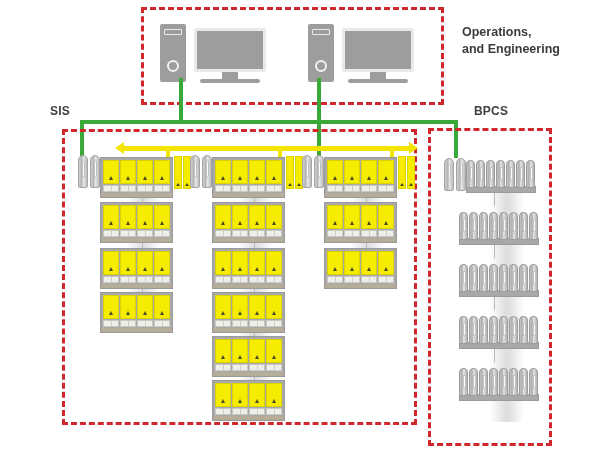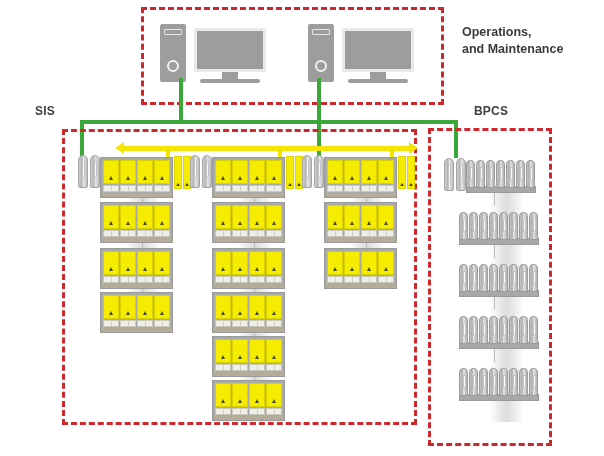--- a/index.html
+++ b/index.html
@@ -26,21 +26,21 @@
 
   
   .zone-label{
     position:absolute;
     font-size:12px;
     font-weight:bold;
     color:#404040;
     letter-spacing:.2px;
     white-space:nowrap;
   }
-  #label-sis{left:35px;top:104px;}
+  #label-sis{left:50px;top:104px;}
   #label-bpcs{left:474px;top:104px;}
 
   #label-ops{
     position:absolute;left:462px;top:24px;
     font-size:12.5px;font-weight:bold;color:#3b3b3b;
     line-height:17px;white-space:nowrap;
   }
 
   
   .net{position:absolute;background:#3aa93a;}
@@ -220,21 +220,21 @@
     </div>
     <div class="monitor" style="left:34px;top:4px;">
       <div class="screen"></div>
       <div class="neck"></div>
       <div class="foot"></div>
     </div>
   </div>
 
   <div id="label-ops">
     <div>Operations,</div>
-    <div>and Maintenance</div>
+    <div>and Engineering</div>
   </div>
 
   <div class="net" id="net-v-pc1"></div>
   <div class="net" id="net-v-pc2"></div>
   <div class="net" id="net-h"></div>
   <div class="net" id="net-v-sisleft"></div>
   <div class="net" id="net-v-sismid"></div>
   <div class="net" id="net-v-bpcs"></div>
 
   <div class="zone" id="zone-sis"></div>

